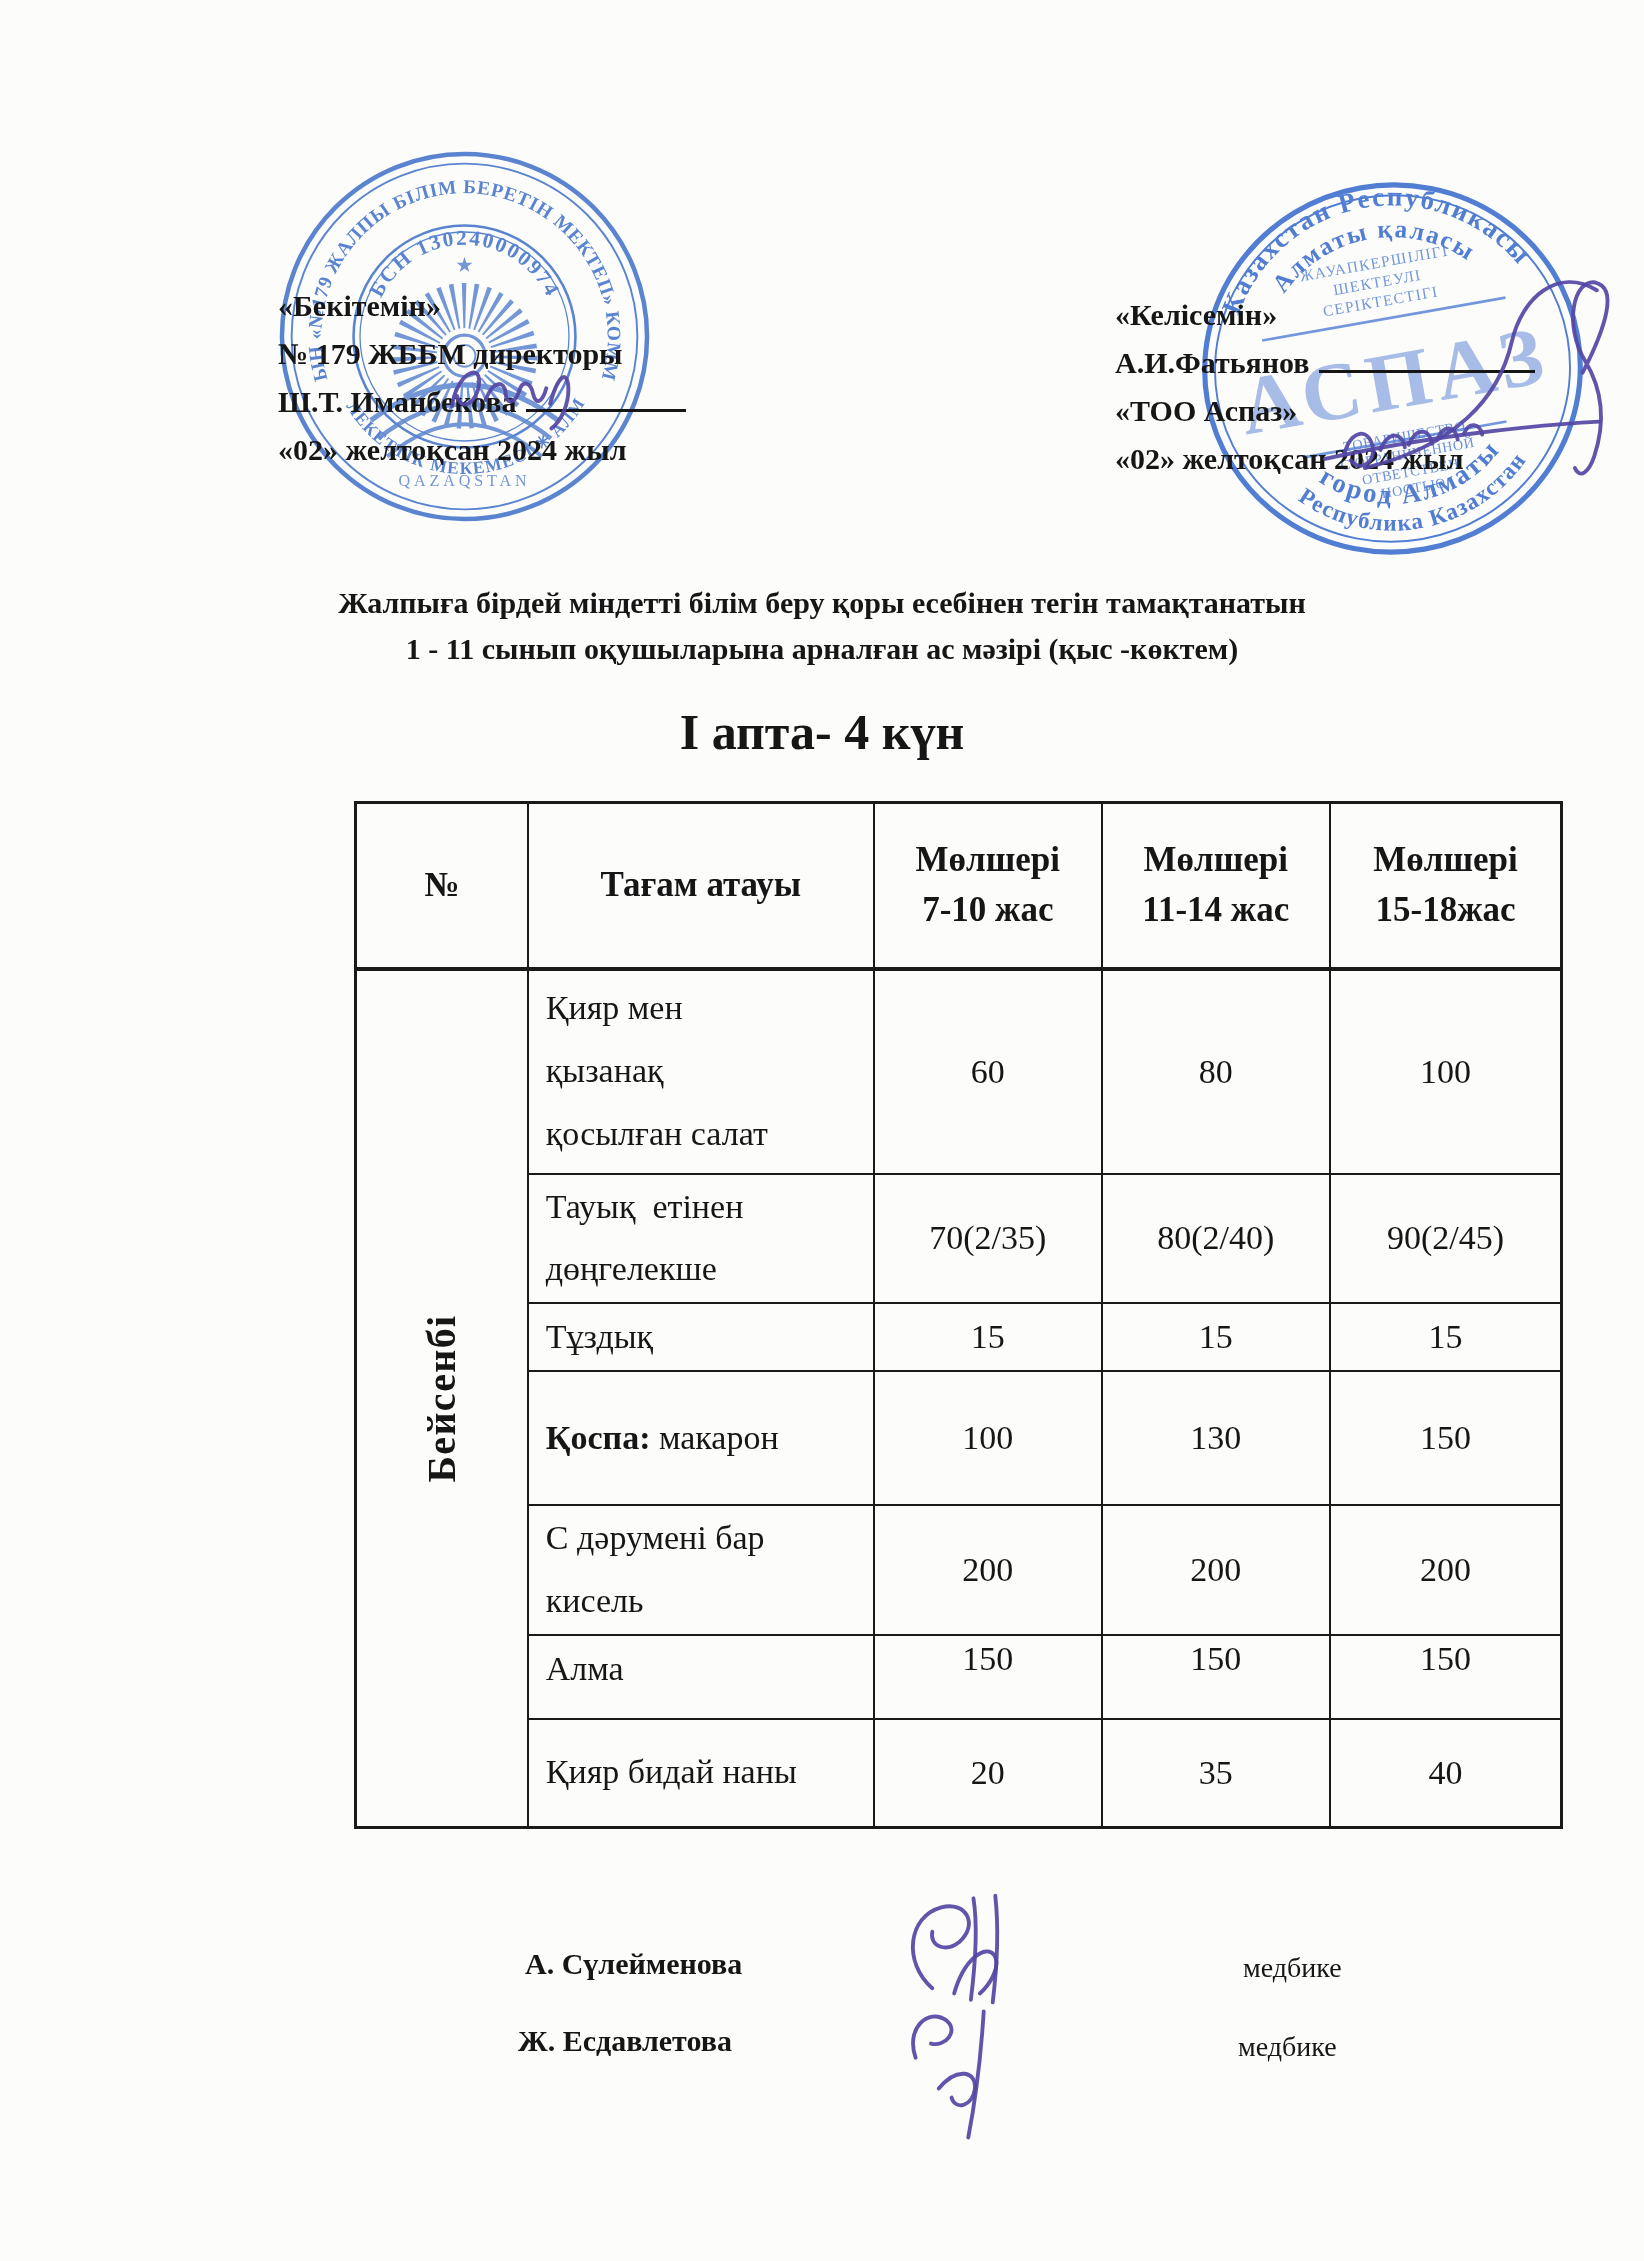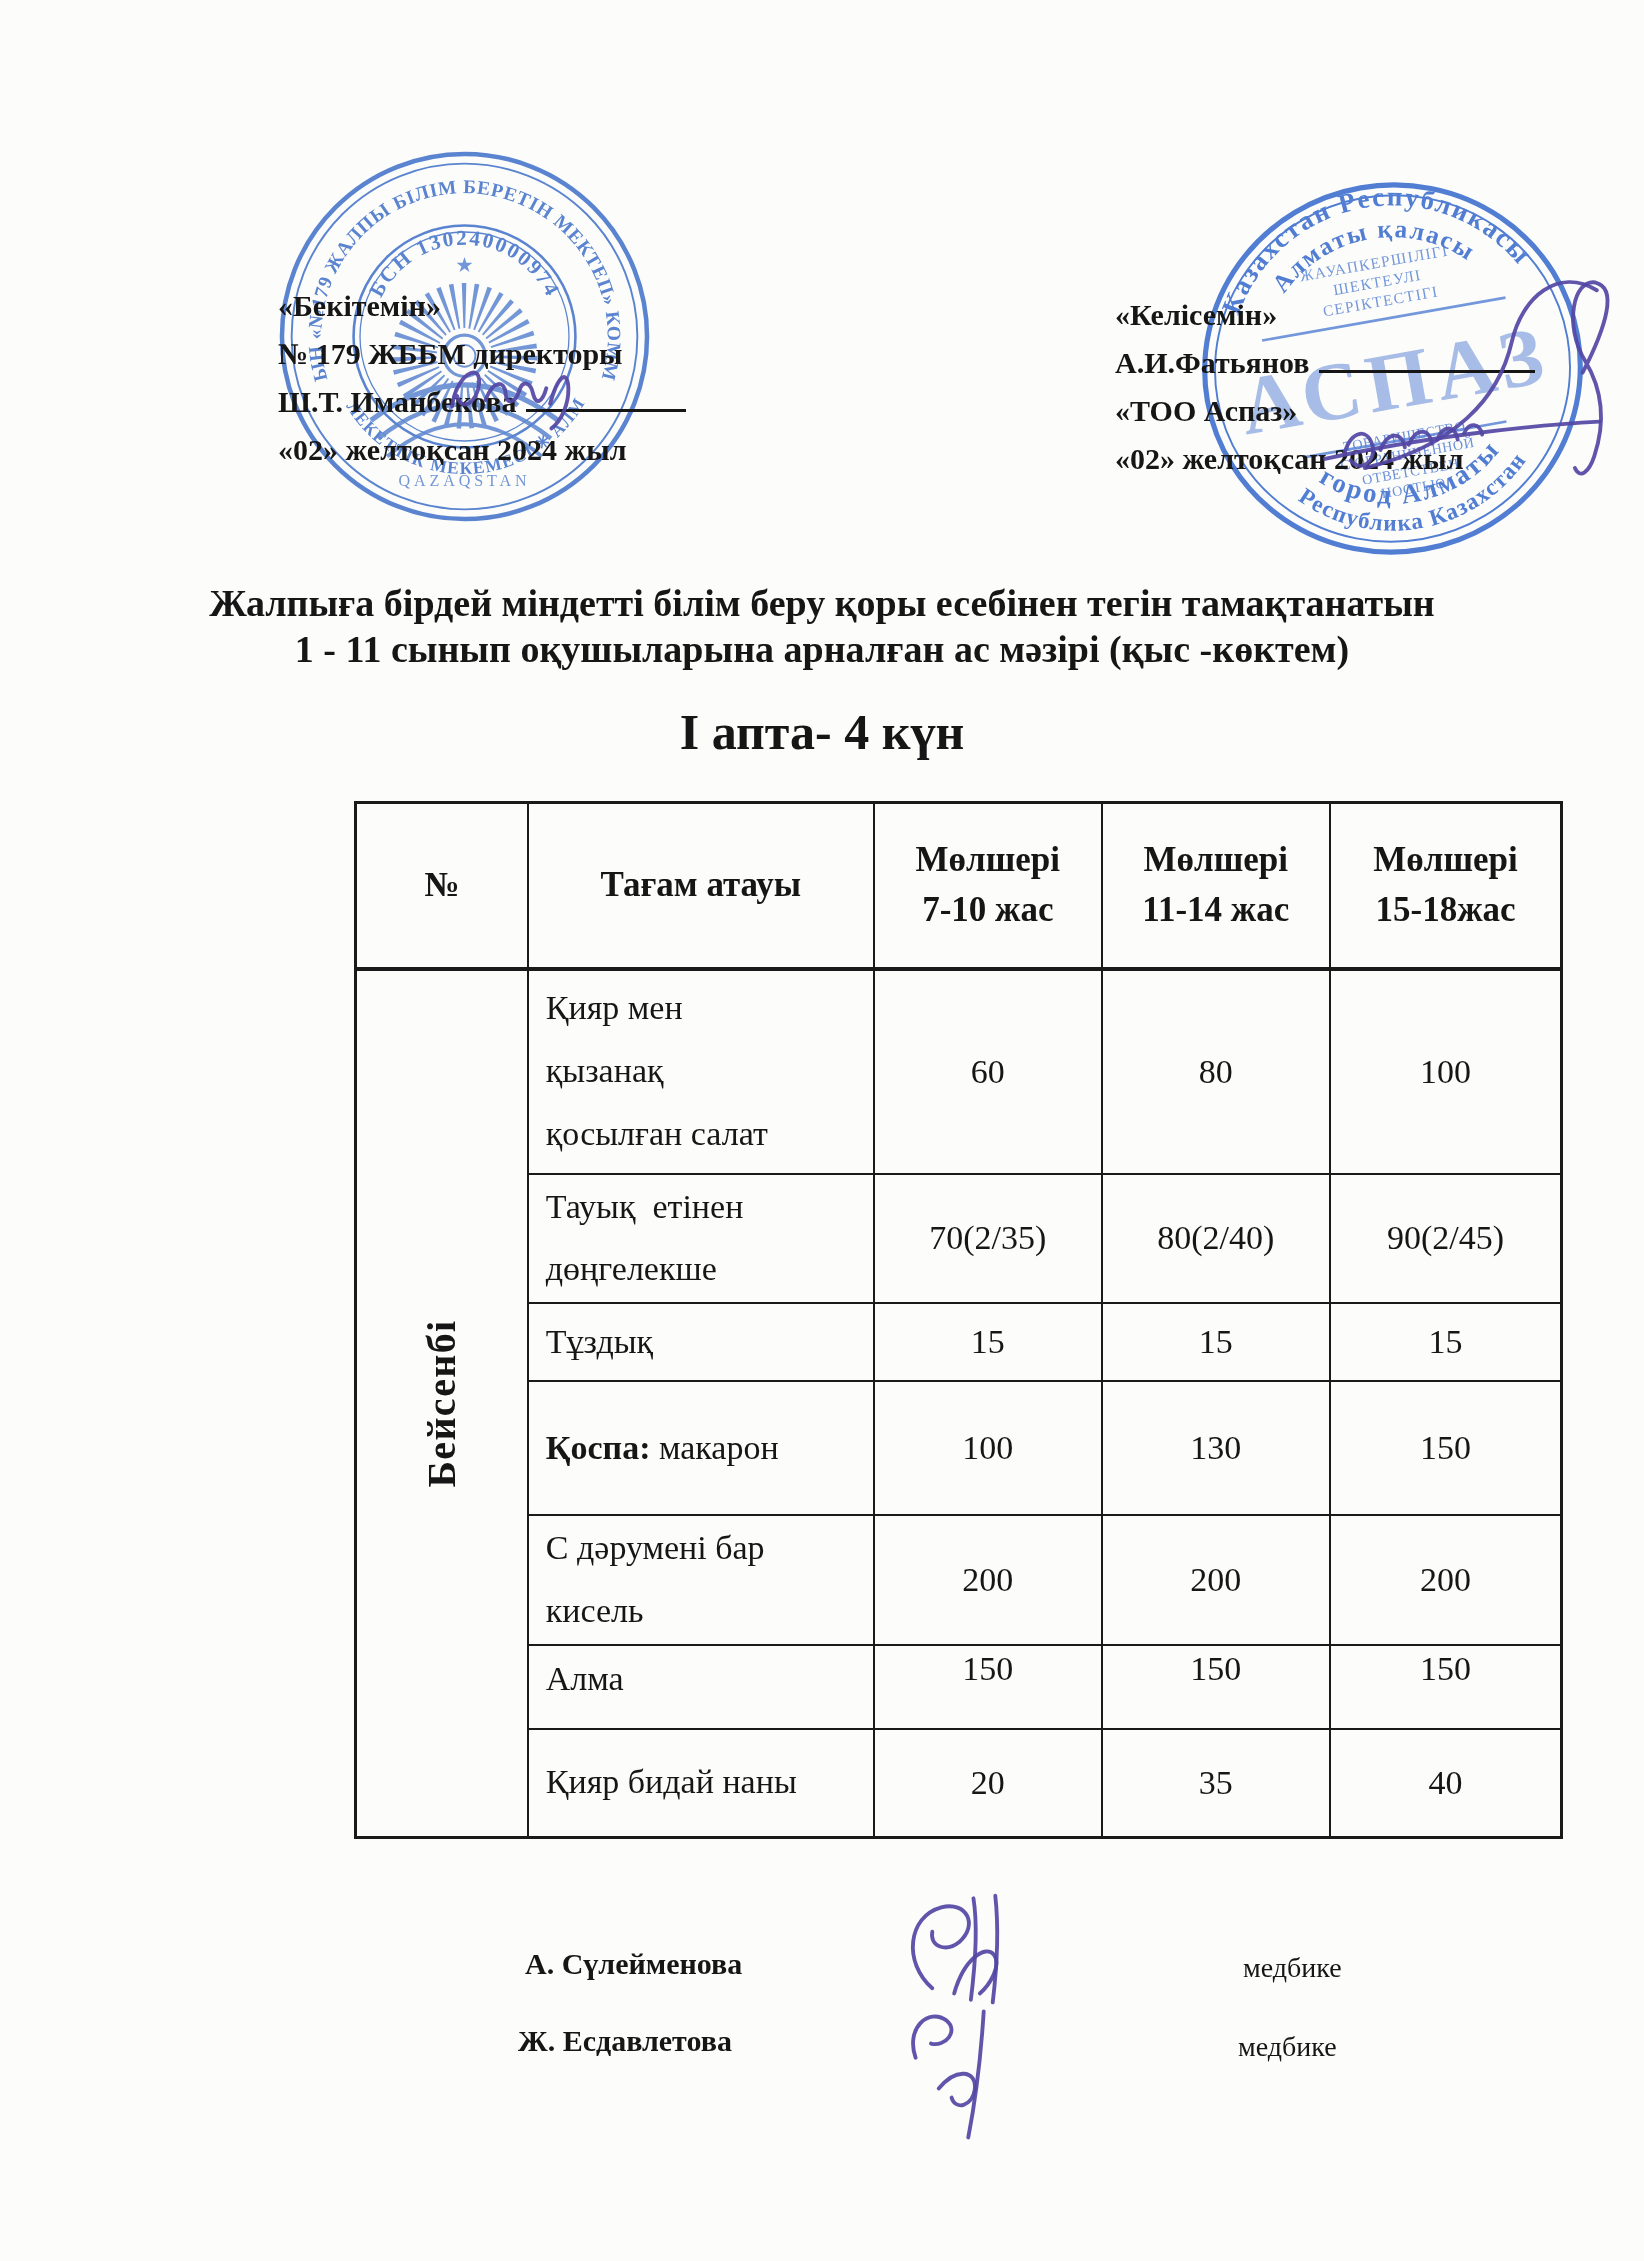--- a/index.html
+++ b/index.html
@@ -18,34 +18,34 @@
   
   .stamp{position:absolute;z-index:1;opacity:.9;}
   .stamp-left{left:271px;top:143px;}
   .stamp-right{left:1193px;top:169px;transform:rotate(-10deg);}
   .ink{position:absolute;z-index:4;}
   .ink path{fill:none;stroke:#5347a4;stroke-width:6;stroke-linecap:round;stroke-linejoin:round;opacity:.92;}
   .ink-director{left:443px;top:356px;}
   .ink-fatyanov{left:1249px;top:263px;}
   .ink-nurses{left:877px;top:1885px;}
   
-  .title{position:absolute;z-index:2;left:0;width:100%;top:580px;text-align:center;font-weight:bold;font-size:38px;line-height:46px;}
+  .title{position:absolute;z-index:2;left:0;width:100%;top:580px;text-align:center;font-weight:bold;font-size:30px;line-height:46px;}
   .subtitle{position:absolute;z-index:2;left:0;width:100%;top:703px;text-align:center;font-weight:bold;font-size:50px;}
   
   .menu{position:absolute;z-index:2;left:354px;top:801px;border-collapse:collapse;border:3.9px solid #1a1a1a;table-layout:fixed;}
   .menu td,.menu th{border:2.6px solid #1a1a1a;font-size:34px;vertical-align:middle;overflow:hidden;}
   .menu th{font-weight:bold;font-size:35px;white-space:pre-line;line-height:1.45;text-align:center;}
   .menu tr.hrow{height:166px;}
   .menu tr.hrow th{border-bottom-width:4.5px;}
   .dish{text-align:left;padding-left:17px;white-space:pre-wrap;line-height:1.85;}
   .val{text-align:center;}
   .bold{font-weight:bold;}
   .daycell{text-align:center;}
   .daycell .rot{display:inline-block;transform:rotate(-90deg);font-weight:bold;font-size:40px;white-space:nowrap;letter-spacing:1.3px;}
-  tr.r0{height:205px;} tr.r1{height:112px;} tr.r2{height:78px;} tr.r3{height:134px;}
+  tr.r0{height:205px;} tr.r1{height:112px;} tr.r2{height:68px;} tr.r3{height:134px;}
   tr.r4{height:127px;} tr.r5{height:84px;} tr.r6{height:108px;}
   tr.r5 td.val{vertical-align:top;padding-top:3.9px;}
   tr.r5 td.dish{vertical-align:bottom;padding-bottom:17px;}
   
   .foot{position:absolute;z-index:2;white-space:nowrap;}
   .foot.name{font-weight:bold;font-size:30px;}
   .foot.role{font-size:28px;}
   .f-name1{left:525px;top:1947px;}
   .f-role1{left:1243px;top:1952px;}
   .f-name2{left:518px;top:2024px;}

